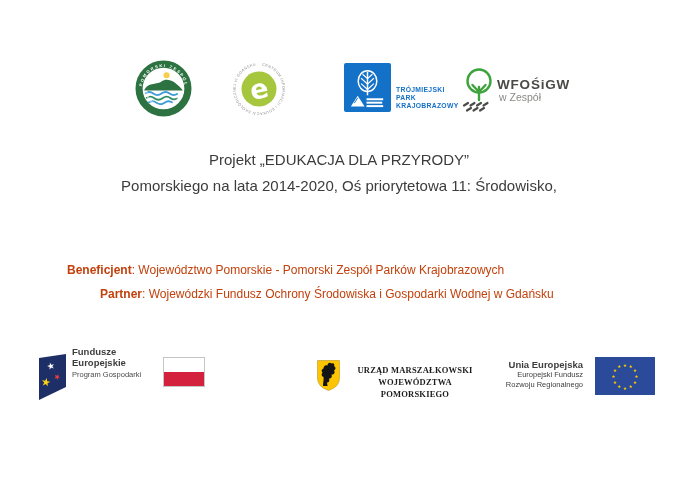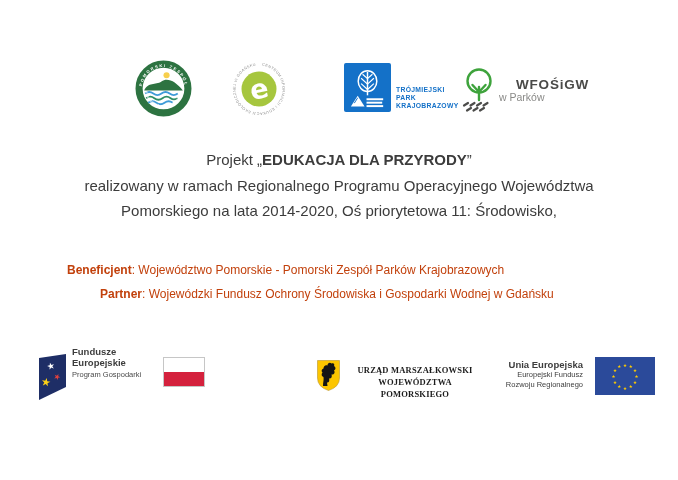--- a/index.html
+++ b/index.html
@@ -7,27 +7,27 @@
         font-family:"Liberation Sans",sans-serif;color:#3a3a3a;}
   .abs{position:absolute;}
 
   
   .logo-pzpk{left:135px;top:60px;}
   .logo-ciee{left:230px;top:60px;}
   .logo-tpk-icon{left:344px;top:63px;}
   .tpk-text{left:396px;top:86px;font-size:6.8px;font-weight:700;line-height:8.2px;
             color:#1471c8;letter-spacing:.3px;}
   .logo-wfos-icon{left:462px;top:67px;}
-  .wfos-name{left:516px;top:77px;font-size:13.5px;font-weight:700;color:#4a4a48;letter-spacing:.8px;}
+  .wfos-name{left:497px;top:77px;font-size:13.5px;font-weight:700;color:#4a4a48;letter-spacing:.8px;}
   .wfos-place{left:499px;top:91px;font-size:10.5px;color:#8a8a88;}
 
   
   .title-block{left:0;top:147px;width:678px;text-align:center;font-size:15px;
                line-height:25.5px;color:#3c3c3c;}
-  .title-block .b{font-weight:700;}
+  .title-block .b{font-weight:400;}
 
   
   .party{left:67px;font-size:12px;color:#c2410c;}
   .party .lbl{font-weight:700;}
   .party-ben{top:263px;}
   .party-par{top:287px;padding-left:33px;}
 
   
   .fe-icon{left:38px;top:353px;}
   .fe-text{left:72px;top:347px;font-size:9.5px;font-weight:700;line-height:10.5px;color:#3d3d3d;}
@@ -103,25 +103,24 @@
 
   <svg class="abs logo-wfos-icon" width="36" height="46" viewBox="0 0 36 46">
     <circle cx="17" cy="14" r="11.5" stroke="#3ea33c" stroke-width="2.4" fill="none"></circle>
     <path d="M17,33 L17,20 M17,25 L10.5,18 M17,25 L23.5,18" stroke="#3ea33c" stroke-width="2.4" fill="none" stroke-linecap="round"></path>
     <g stroke="#4c4c4a" stroke-width="2.2" stroke-linecap="round" fill="none">
       <path d="M2,38.5 l4,-2.5 M8.5,38.5 l4,-2.5 M15,38.5 l4,-2.5 M21.5,38.5 l4,-2.5"></path>
       <path d="M5,43.5 l4,-2.5 M11.5,43.5 l4,-2.5 M18,43.5 l4,-2.5"></path>
     </g>
   </svg>
   <div class="abs wfos-name">WFOŚiGW</div>
-  <div class="abs wfos-place">w Parków</div>
+  <div class="abs wfos-place">w Zespół</div>
 
   <div class="abs title-block">
     <div><span>Projekt „</span><span class="b">EDUKACJA DLA PRZYRODY</span><span>”</span></div>
-    <div>realizowany w ramach Regionalnego Programu Operacyjnego Województwa</div>
     <div>Pomorskiego na lata 2014-2020, Oś priorytetowa 11: Środowisko,</div>
   </div>
 
   <div class="abs party party-ben"><span class="lbl">Beneficjent</span><span>: Województwo Pomorskie - Pomorski Zespół Parków Krajobrazowych</span></div>
   <div class="abs party party-par"><span class="lbl">Partner</span><span>: Wojewódzki Fundusz Ochrony Środowiska i Gospodarki Wodnej w Gdańsku</span></div>
 
   <svg class="abs fe-icon" width="29" height="48" viewBox="0 0 29 48">
     <polygon points="1,5 28,1 28,34 1,47" fill="#1e2e66"></polygon>
     <text x="13" y="13" font-size="9" fill="#ffffff" text-anchor="middle" dominant-baseline="central" transform="rotate(-15 13 13)">★</text>
     <text x="8" y="29" font-size="11" fill="#fcd116" text-anchor="middle" dominant-baseline="central" transform="rotate(10 8 29)">★</text>

